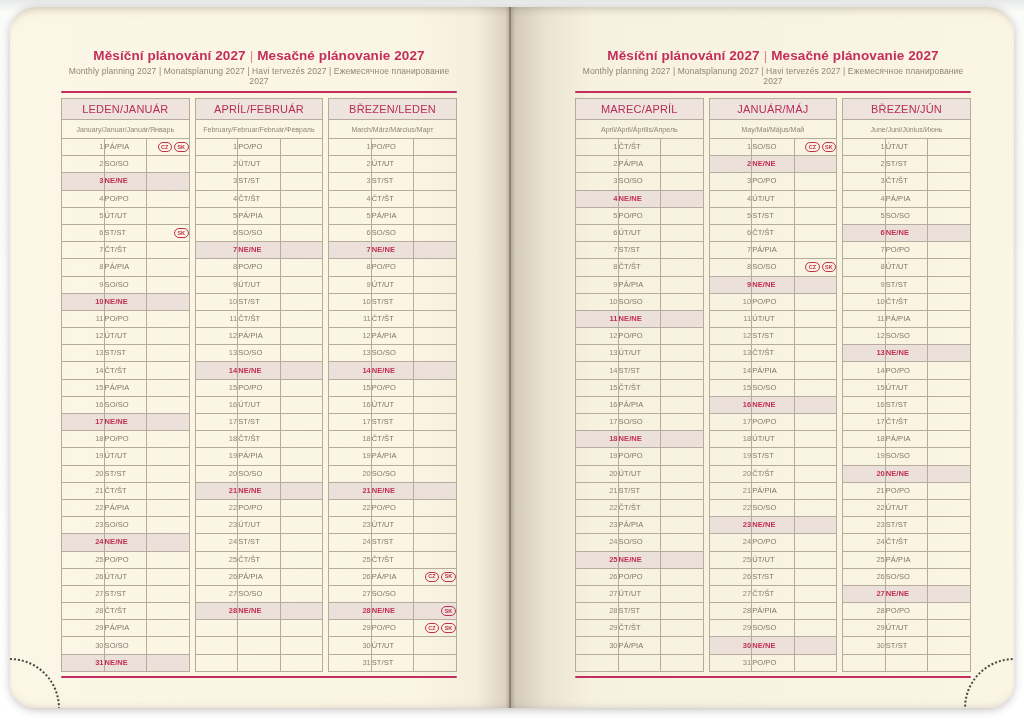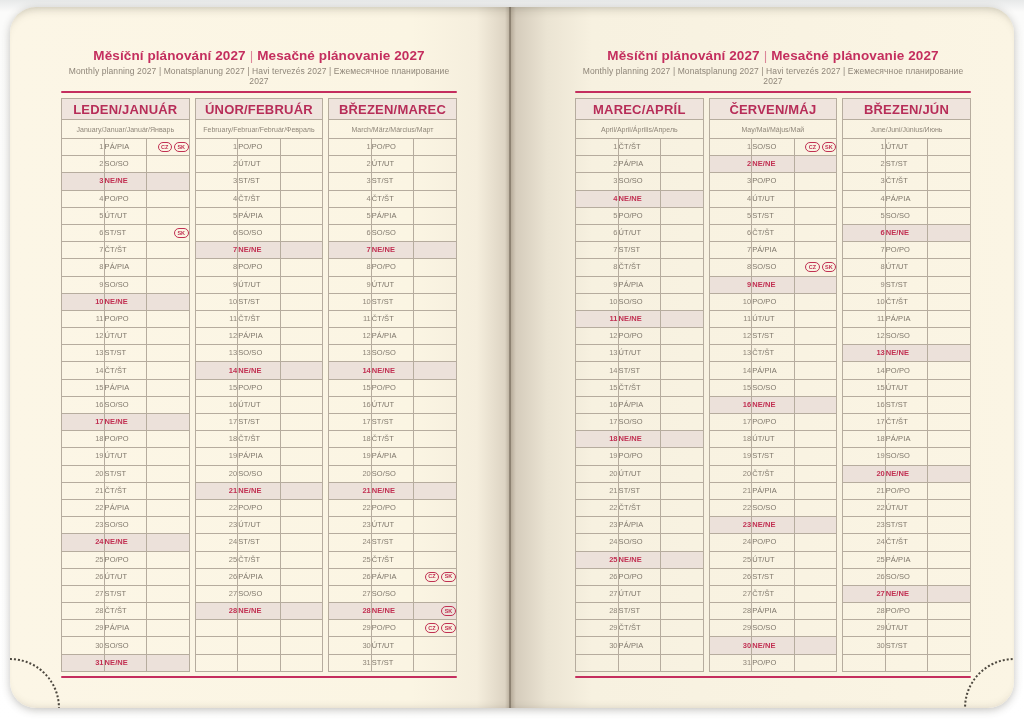--- a/index.html
+++ b/index.html
@@ -16,21 +16,21 @@
   .page-right .content{left:63px;}
   .head{padding-top:40px;text-align:center;}
   .title{font-size:13.5px;font-weight:bold;color:var(--accent,#c42e5e);line-height:17px;letter-spacing:.1px;}
   .title .sep{font-weight:normal;opacity:.55;padding:0 4px;}
   .subtitle{margin-top:2px;font-size:8.5px;color:var(--graytext,#8f8679);line-height:10px;letter-spacing:.1px;}
   .rule{height:2px;background:var(--accent,#c42e5e);margin-top:5px;border-radius:1px;}
   .rule.bottom{margin-top:4px;}
   .months{display:flex;gap:5px;margin-top:5px;}
   table.month{border-collapse:collapse;table-layout:fixed;width:128.6px;background:transparent;}
   table.month th,table.month td{border:1px solid var(--grid,#b6ac9e);padding:0;overflow:hidden;white-space:nowrap;}
-  th.mname{height:20px;font-size:13px;font-weight:bold;color:var(--accent-dark,#b72d58);background:var(--headerbg,#efe4dd);letter-spacing:.2px;text-align:center;}
+  th.mname{height:20px;font-size:11px;font-weight:normal;color:var(--accent-dark,#b72d58);background:var(--headerbg,#efe4dd);letter-spacing:.2px;text-align:center;}
   th.mlangs{height:18px;font-size:7px;font-weight:normal;color:var(--graytext,#948b7d);background:transparent;}
   tbody td{height:16.2px;font-size:7.5px;line-height:8px;}
   td.num{width:19px;text-align:right;padding-right:4px;color:var(--graytext,#8d8476);}
   td.dow{width:55px;text-align:left;padding-left:4px;color:#7e766a;letter-spacing:.1px;}
   td.note{text-align:right;padding-right:3px;}
   tr.sun td{background:var(--highlight,#ece1da);}
   tr.sun td.num,tr.sun td.dow{color:var(--sunday,#c13052);font-weight:bold;}
   .badge{display:inline-block;border:1px solid var(--sunday,#c5517a);color:var(--sunday,#c5517a);
     border-radius:5px;font-size:5.5px;line-height:7px;padding:.5px 2.5px;font-weight:bold;margin-left:2px;vertical-align:middle;}
   .corner{position:absolute;width:96px;height:96px;border:2px dotted #4d483f;border-radius:50%;bottom:-50px;}
@@ -216,21 +216,21 @@
                 <tr class="sun">
                   <td class="num">31</td>
                   <td class="dow">NE/NE</td>
                   <td class="note"></td>
                 </tr>
               </tbody>
             </table>
             <table class="month">
               <thead>
                 <tr>
-                  <th class="mname" colspan="3">ÚNOR/FEBRUÁR</th>
+                  <th class="mname" colspan="3">APRÍL/FEBRUÁR</th>
                 </tr>
                 <tr>
                   <th class="mlangs" colspan="3">February/Februar/Február/Февраль</th>
                 </tr>
               </thead>
               <tbody>
                 <tr class="">
                   <td class="num">1</td>
                   <td class="dow">PO/PO</td>
                   <td class="note"></td>
@@ -383,21 +383,21 @@
                 <tr>
                   <td class="num"></td>
                   <td class="dow"></td>
                   <td class="note"></td>
                 </tr>
               </tbody>
             </table>
             <table class="month">
               <thead>
                 <tr>
-                  <th class="mname" colspan="3">BŘEZEN/MAREC</th>
+                  <th class="mname" colspan="3">BŘEZEN/LEDEN</th>
                 </tr>
                 <tr>
                   <th class="mlangs" colspan="3">March/März/Március/Март</th>
                 </tr>
               </thead>
               <tbody>
                 <tr class="">
                   <td class="num">1</td>
                   <td class="dow">PO/PO</td>
                   <td class="note"></td>
@@ -732,21 +732,21 @@
                 <tr>
                   <td class="num"></td>
                   <td class="dow"></td>
                   <td class="note"></td>
                 </tr>
               </tbody>
             </table>
             <table class="month">
               <thead>
                 <tr>
-                  <th class="mname" colspan="3">ČERVEN/MÁJ</th>
+                  <th class="mname" colspan="3">JANUÁR/MÁJ</th>
                 </tr>
                 <tr>
                   <th class="mlangs" colspan="3">May/Mai/Május/Май</th>
                 </tr>
               </thead>
               <tbody>
                 <tr class="">
                   <td class="num">1</td>
                   <td class="dow">SO/SO</td>
                   <td class="note"><span class="badge">CZ</span><span class="badge">SK</span></td>

